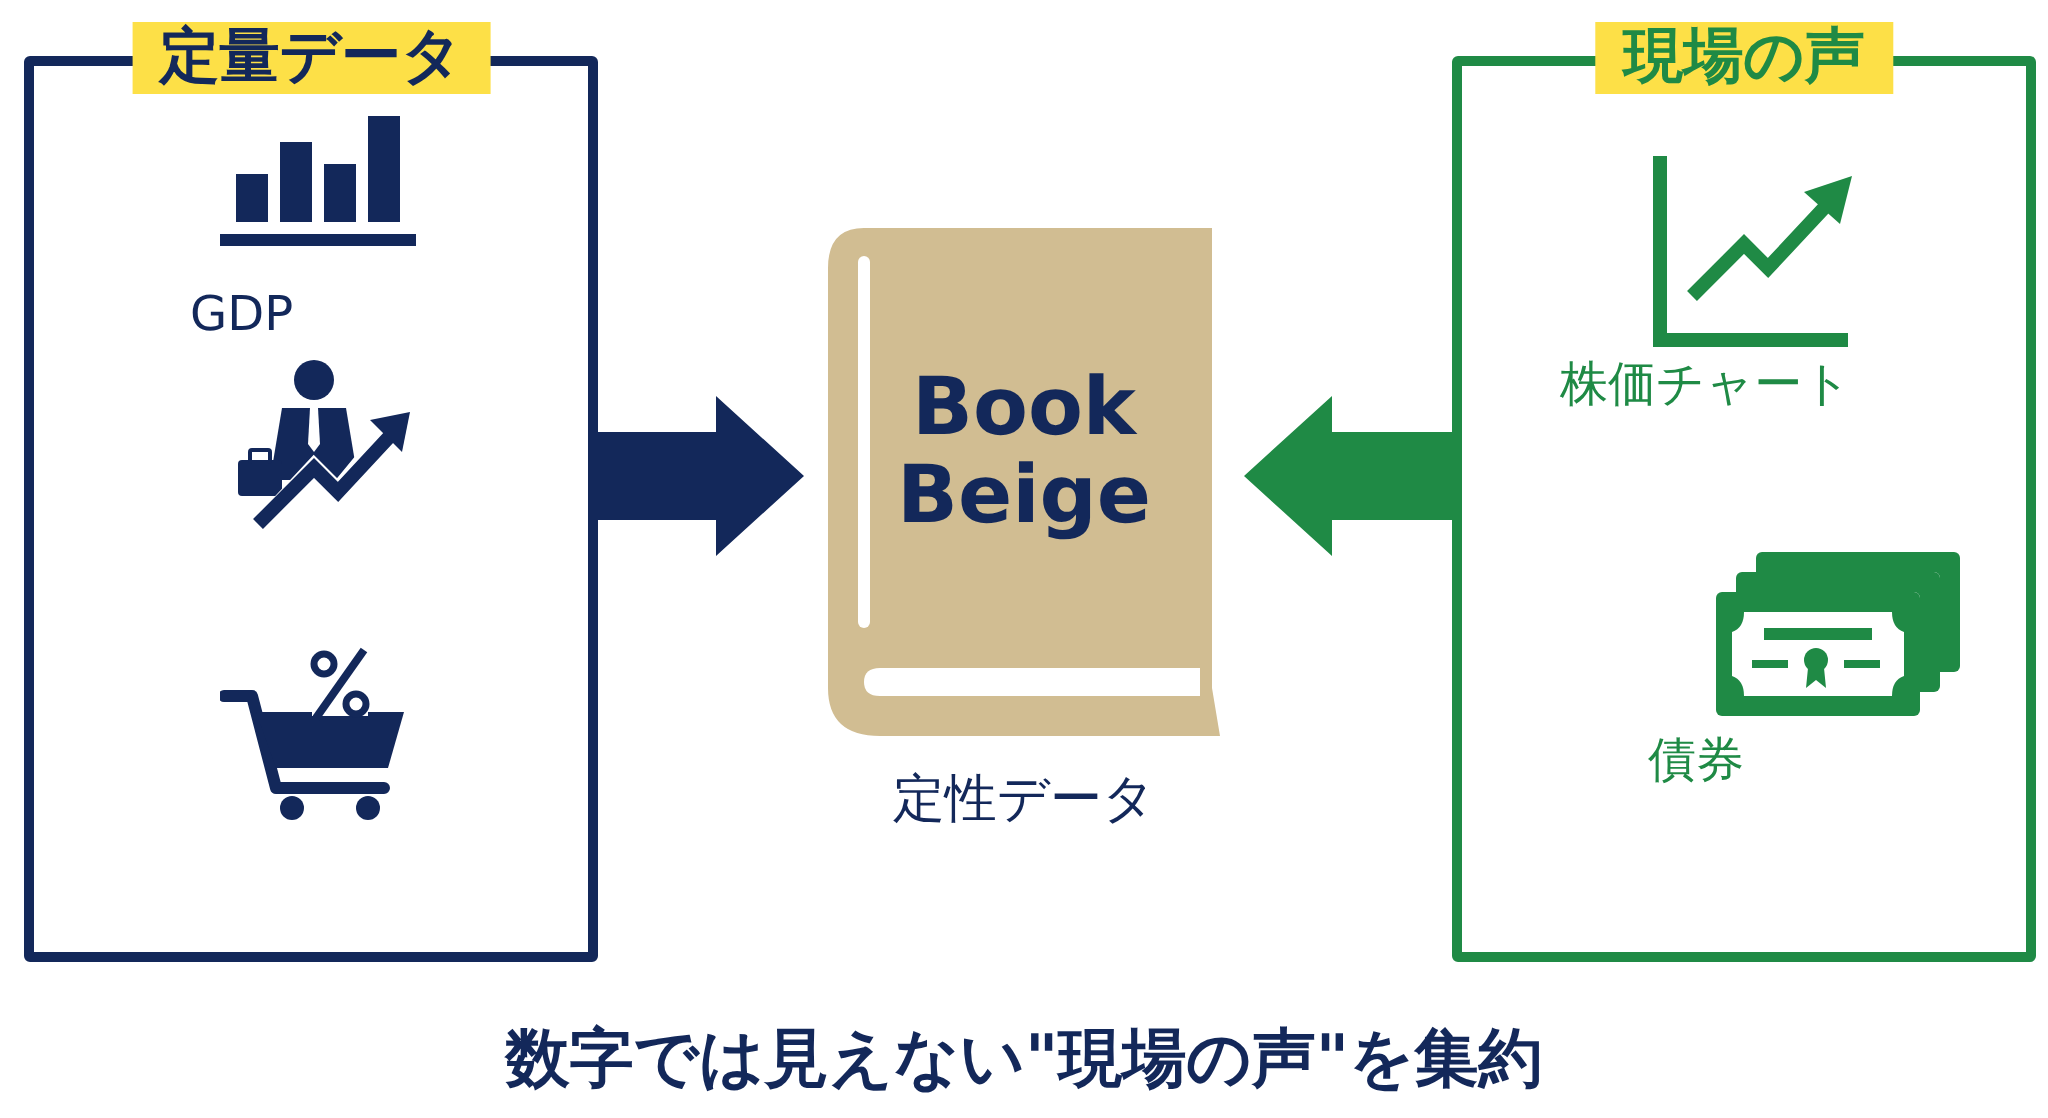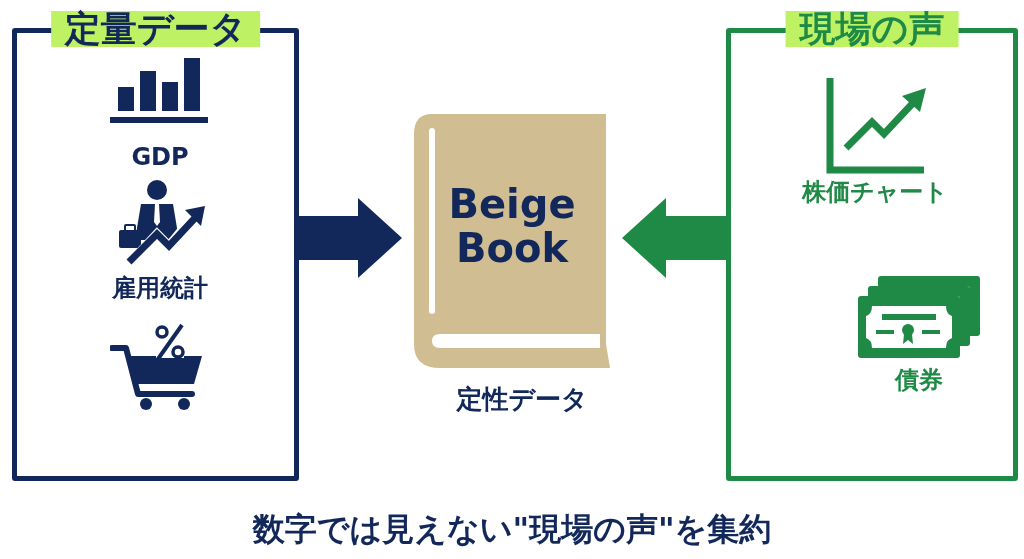--- a/index.html
+++ b/index.html
@@ -5,37 +5,37 @@
   html, body { margin:0; padding:0; }
   body {
     width:1024px; height:559px; background:#ffffff; position:relative; overflow:hidden;
     font-family:"DejaVu Sans", sans-serif;
   }
   .frame { position:absolute; border:5px solid; border-radius:3px; box-sizing:border-box; }
   .frame-left { left:12px; top:28px; width:287px; height:453px; border-color:#13285a; }
   .frame-right { left:726px; top:28px; width:292px; height:453px; border-color:#1f8a45; }
   .frame-title {
     position:absolute; top:-22px; left:50%; transform:translateX(-50%);
-    background:#bef264; padding:0 14px; font-weight:bold; font-size:36px; white-space:nowrap; line-height:36px;
+    background:#fde047; padding:0 14px; font-weight:bold; font-size:30px; white-space:nowrap; line-height:36px;
   }
   .frame-left .frame-title { color:#13285a; }
   .frame-right .frame-title { color:#1f8a45; }
-  .item { position:absolute; text-align:center; font-weight:bold; }
+  .item { position:absolute; font-weight:normal; }
   .navy { color:#13285a; }
   .green { color:#1f8a45; }
   .label { font-size:24px; line-height:28px; white-space:nowrap; }
   svg { display:block; margin:0 auto; }
   .book-wrap { position:absolute; left:410px; top:112px; width:204px; }
   .book-title {
     position:absolute; left:0; top:70px; width:100%; text-align:center;
     font-size:40px; font-weight:bold; color:#13285a; line-height:44px;
   }
   .book-caption {
-    position:absolute; left:420px; top:382px; width:204px; text-align:center;
-    font-size:26px; font-weight:bold; color:#13285a; white-space:nowrap;
+    position:absolute; left:410px; top:382px; width:204px; text-align:center;
+    font-size:26px; font-weight:normal; color:#13285a; white-space:nowrap;
   }
   .bottom-caption {
     position:absolute; left:0; top:508px; width:1024px; text-align:center;
     font-size:32px; font-weight:bold; color:#13285a; white-space:nowrap;
   }
   .arrow { position:absolute; }
 </style>
 </head>
 <body>
 
@@ -62,21 +62,20 @@
       <circle cx="52" cy="12" r="10" fill="#13285a"></circle>
       <path d="M36 26 L68 26 L74 62 L30 62 Z" fill="#13285a"></path>
       <path d="M50 26 L54 26 L55 44 L52 48 L49 44 Z" fill="#fff"></path>
       <rect x="14" y="52" width="22" height="18" rx="2" fill="#13285a"></rect>
       <rect x="20" y="47" width="10" height="6" rx="1" fill="none" stroke="#13285a" stroke-width="2"></rect>
       <path d="M24 88 L52 58 L64 70 L92 36" stroke="#fff" stroke-width="12" fill="none"></path>
       <path d="M24 84 L52 56 L64 68 L90 40" stroke="#13285a" stroke-width="7" fill="none"></path>
       <path d="M80 32 L100 28 L96 48 Z" fill="#13285a"></path>
     </svg>
   </span>
-  <div class="label" style="margin-top:8px;">雇用統計</div>
 </div>
 
 <div class="item navy" style="left:95px; top:322px; width:130px;">
   <span>
     <svg width="100" height="92" viewBox="0 0 100 92">
       <path d="M2 26 L16 26 L28 72 L82 72" stroke="#13285a" stroke-width="6" fill="none" stroke-linecap="round" stroke-linejoin="round"></path>
       <path d="M18 34 L92 34 L84 62 L28 62 Z" fill="#13285a"></path>
       <circle cx="36" cy="82" r="6" fill="#13285a"></circle>
       <circle cx="74" cy="82" r="6" fill="#13285a"></circle>
       <rect x="46" y="2" width="28" height="34" fill="#fff"></rect>
@@ -93,22 +92,22 @@
   </svg>
 </div>
 
 <div class="book-wrap">
   <svg width="204" height="258" viewBox="0 0 204 258">
     <path d="M22 2 L196 2 L196 232 L200 256 L30 256 Q4 256 4 232 L4 22 Q4 2 22 2 Z" fill="#d1bd92"></path>
     <rect x="19" y="16" width="6" height="186" rx="3" fill="#fff"></rect>
     <path d="M30 222 L190 222 L190 236 L30 236 Q22 236 22 229 Q22 222 30 222 Z" fill="#fff"></path>
   </svg>
   <div class="book-title">
+    <div>Book</div>
     <div>Beige</div>
-    <div>Book</div>
   </div>
 </div>
 <div class="book-caption">定性データ</div>
 
 <div class="arrow" style="left:620px; top:198px;">
   <svg width="110" height="80" viewBox="0 0 110 80">
     <path d="M110 18 L46 18 L46 0 L2 40 L46 80 L46 62 L110 62 Z" fill="#1f8a45"></path>
   </svg>
 </div>
 

